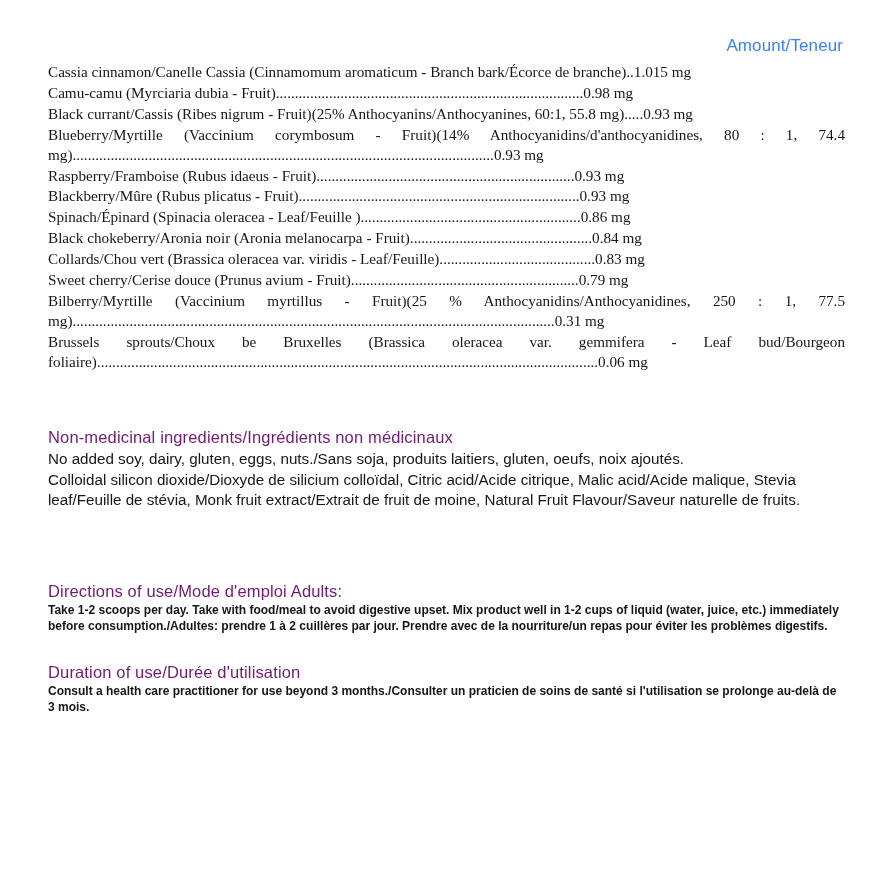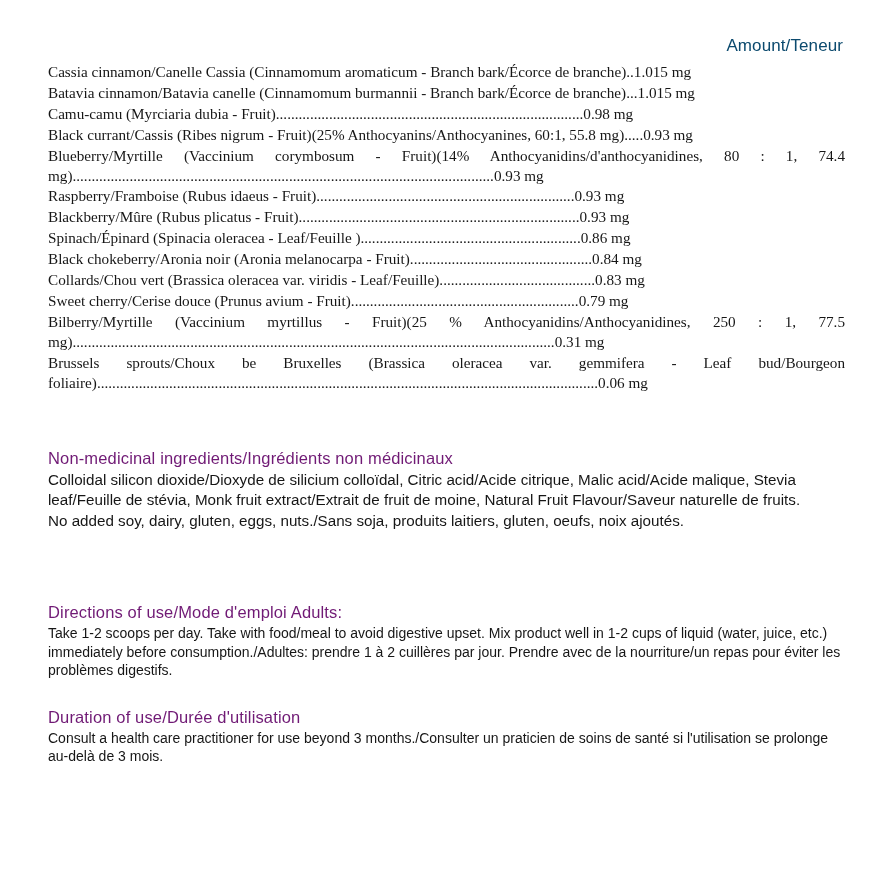--- a/index.html
+++ b/index.html
@@ -19,21 +19,21 @@
     width: 893px;
     height: 893px;
     box-sizing: border-box;
     padding: 30px 48px 0 48px;
   }
 
   
   .amount-header {
     text-align: right;
     font-size: 17px;
-    color: #0c4a6e;
+    color: #3b82f6;
     margin: 6px 2px 6px 0;
     letter-spacing: 0.1px;
   }
 
   .ing-list {
     margin: 0;
     padding: 0;
     list-style: none;
   }
   .ing-row {
@@ -59,22 +59,23 @@
     margin: 0 0 2px 0;
     letter-spacing: 0.15px;
   }
   .sec-body {
     font-size: 15.2px;
     line-height: 1.33;
     color: #161616;
     margin: 0;
   }
   .sec-body.small {
-    font-size: 14px;
+    font-size: 12px;
     line-height: 1.32;
+    font-weight: bold;
   }
   .sec-body p {
     margin: 0 0 1px 0;
   }
 
   .block-nonmed { margin-top: 56px; }
   .block-directions { margin-top: 72px; }
   .block-duration { margin-top: 28px; }
 
   .pad-r { padding-right: 4px; }
@@ -82,23 +83,20 @@
 </head>
 <body>
 
 <div class="page">
 
   <div class="amount-header">Amount/Teneur</div>
 
   <ul class="ing-list">
     <li class="ing-row">
         <span class="row-inner">Cassia cinnamon/Canelle Cassia (Cinnamomum aromaticum - Branch bark/Écorce de branche)..1.015 mg</span>
-      </li>
-    <li class="ing-row">
-        <span class="row-inner">Batavia cinnamon/Batavia canelle (Cinnamomum burmannii - Branch bark/Écorce de branche)...1.015 mg</span>
       </li>
     <li class="ing-row">
         <span class="row-inner">Camu-camu (Myrciaria dubia - Fruit).................................................................................0.98 mg</span>
       </li>
     <li class="ing-row">
         <span class="row-inner">Black currant/Cassis (Ribes nigrum - Fruit)(25% Anthocyanins/Anthocyanines, 60:1, 55.8 mg).....0.93 mg</span>
       </li>
     <li class="ing-row">
         <span class="row-inner">Blueberry/Myrtille (Vaccinium corymbosum - Fruit)(14% Anthocyanidins/d'anthocyanidines, 80 : 1, 74.4 mg)...............................................................................................................0.93 mg</span>
       </li>
@@ -124,22 +122,22 @@
         <span class="row-inner">Bilberry/Myrtille (Vaccinium myrtillus - Fruit)(25 % Anthocyanidins/Anthocyanidines, 250 : 1, 77.5 mg)...............................................................................................................................0.31 mg</span>
       </li>
     <li class="ing-row">
         <span class="row-inner">Brussels sprouts/Choux be Bruxelles (Brassica oleracea var. gemmifera - Leaf bud/Bourgeon foliaire)....................................................................................................................................0.06 mg</span>
       </li>
   </ul>
 
   <div class="section block-nonmed">
     <div class="sec-title">Non-medicinal ingredients/Ingrédients non médicinaux</div>
     <div class="sec-body">
+      <p>No added soy, dairy, gluten, eggs, nuts./Sans soja, produits laitiers, gluten, oeufs, noix ajoutés.</p>
       <p>Colloidal silicon dioxide/Dioxyde de silicium colloïdal, Citric acid/Acide citrique, Malic acid/Acide malique, Stevia leaf/Feuille de stévia, Monk fruit extract/Extrait de fruit de moine, Natural Fruit Flavour/Saveur naturelle de fruits.</p>
-      <p>No added soy, dairy, gluten, eggs, nuts./Sans soja, produits laitiers, gluten, oeufs, noix ajoutés.</p>
     </div>
   </div>
 
   <div class="section block-directions">
     <div class="sec-title">Directions of use/Mode d'emploi Adults:</div>
     <div class="sec-body small pad-r">
       <p>Take 1-2 scoops per day. Take with food/meal to avoid digestive upset. Mix product well in 1-2 cups of liquid (water, juice, etc.) immediately before consumption./Adultes: prendre 1 à 2 cuillères par jour. Prendre avec de la nourriture/un repas pour éviter les problèmes digestifs.</p>
     </div>
   </div>
 

